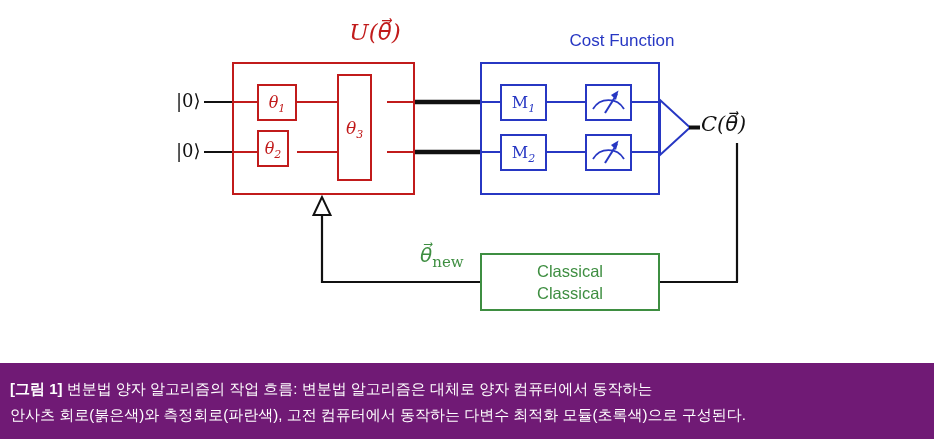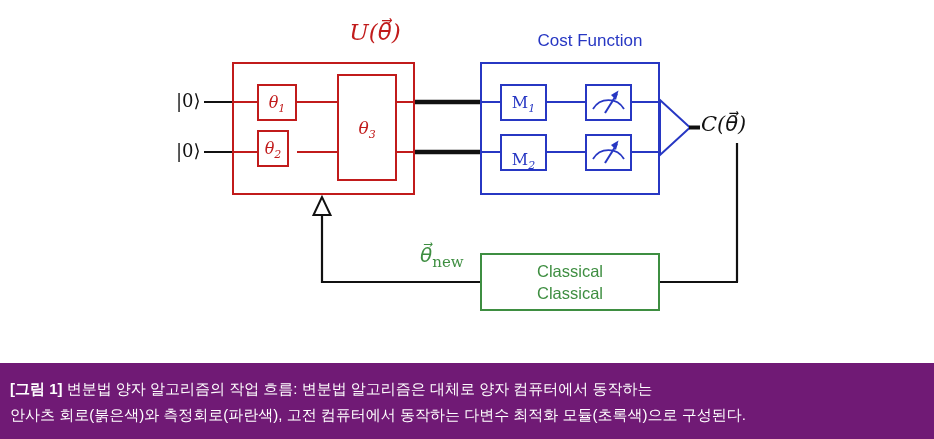--- a/index.html
+++ b/index.html
@@ -95,30 +95,30 @@
   <div class="abs ket" style="left:176px;top:140px;">|0⟩</div>
 
   <div class="abs ansatz-title" style="left:325px;top:19px;width:100px;">U(θ⃗)</div>
   <div class="box red-frame" style="left:232px;top:62px;width:183px;height:133px;"></div>
   <div class="box red-gate" style="left:257px;top:84px;width:40px;height:37px;">
     <span><span>θ</span><sub>1</sub></span>
   </div>
   <div class="box red-gate" style="left:257px;top:130px;width:32px;height:37px;">
     <span><span>θ</span><sub>2</sub></span>
   </div>
-  <div class="box red-gate" style="left:337px;top:74px;width:60px;height:107px;font-size:17px;">
+  <div class="box red-gate" style="left:337px;top:74px;width:35px;height:107px;font-size:17px;">
     <span><span>θ</span><sub>3</sub></span>
   </div>
 
-  <div class="abs cost-title" style="left:500px;top:31px;width:180px;">Cost Function</div>
+  <div class="abs cost-title" style="left:532px;top:31px;width:180px;">Cost Function</div>
   <div class="box blue-frame" style="left:480px;top:62px;width:180px;height:133px;"></div>
   <div class="box blue-gate" style="left:500px;top:84px;width:47px;height:37px;">
     <span><span>M</span><sub class="msub">1</sub></span>
   </div>
-  <div class="box blue-gate" style="left:500px;top:134px;width:47px;height:37px;align-items:flex-end;">
+  <div class="box blue-gate" style="left:500px;top:134px;width:47px;height:37px;">
     <span><span>M</span><sub class="msub">2</sub></span>
   </div>
   <div class="box blue-gate" style="left:585px;top:84px;width:47px;height:37px;">
     <svg width="43" height="33" viewBox="0 0 43 33">
       <path d="M 6 23 A 18 18 0 0 1 37 23" fill="none" stroke="#2737c3" stroke-width="1.8"></path>
       <line x1="18" y1="27" x2="30" y2="8" stroke="#2737c3" stroke-width="2"></line>
       <polygon points="31.5,4.5 24,9 29,14" fill="#2737c3"></polygon>
     </svg>
   </div>
   <div class="box blue-gate" style="left:585px;top:134px;width:47px;height:37px;">

